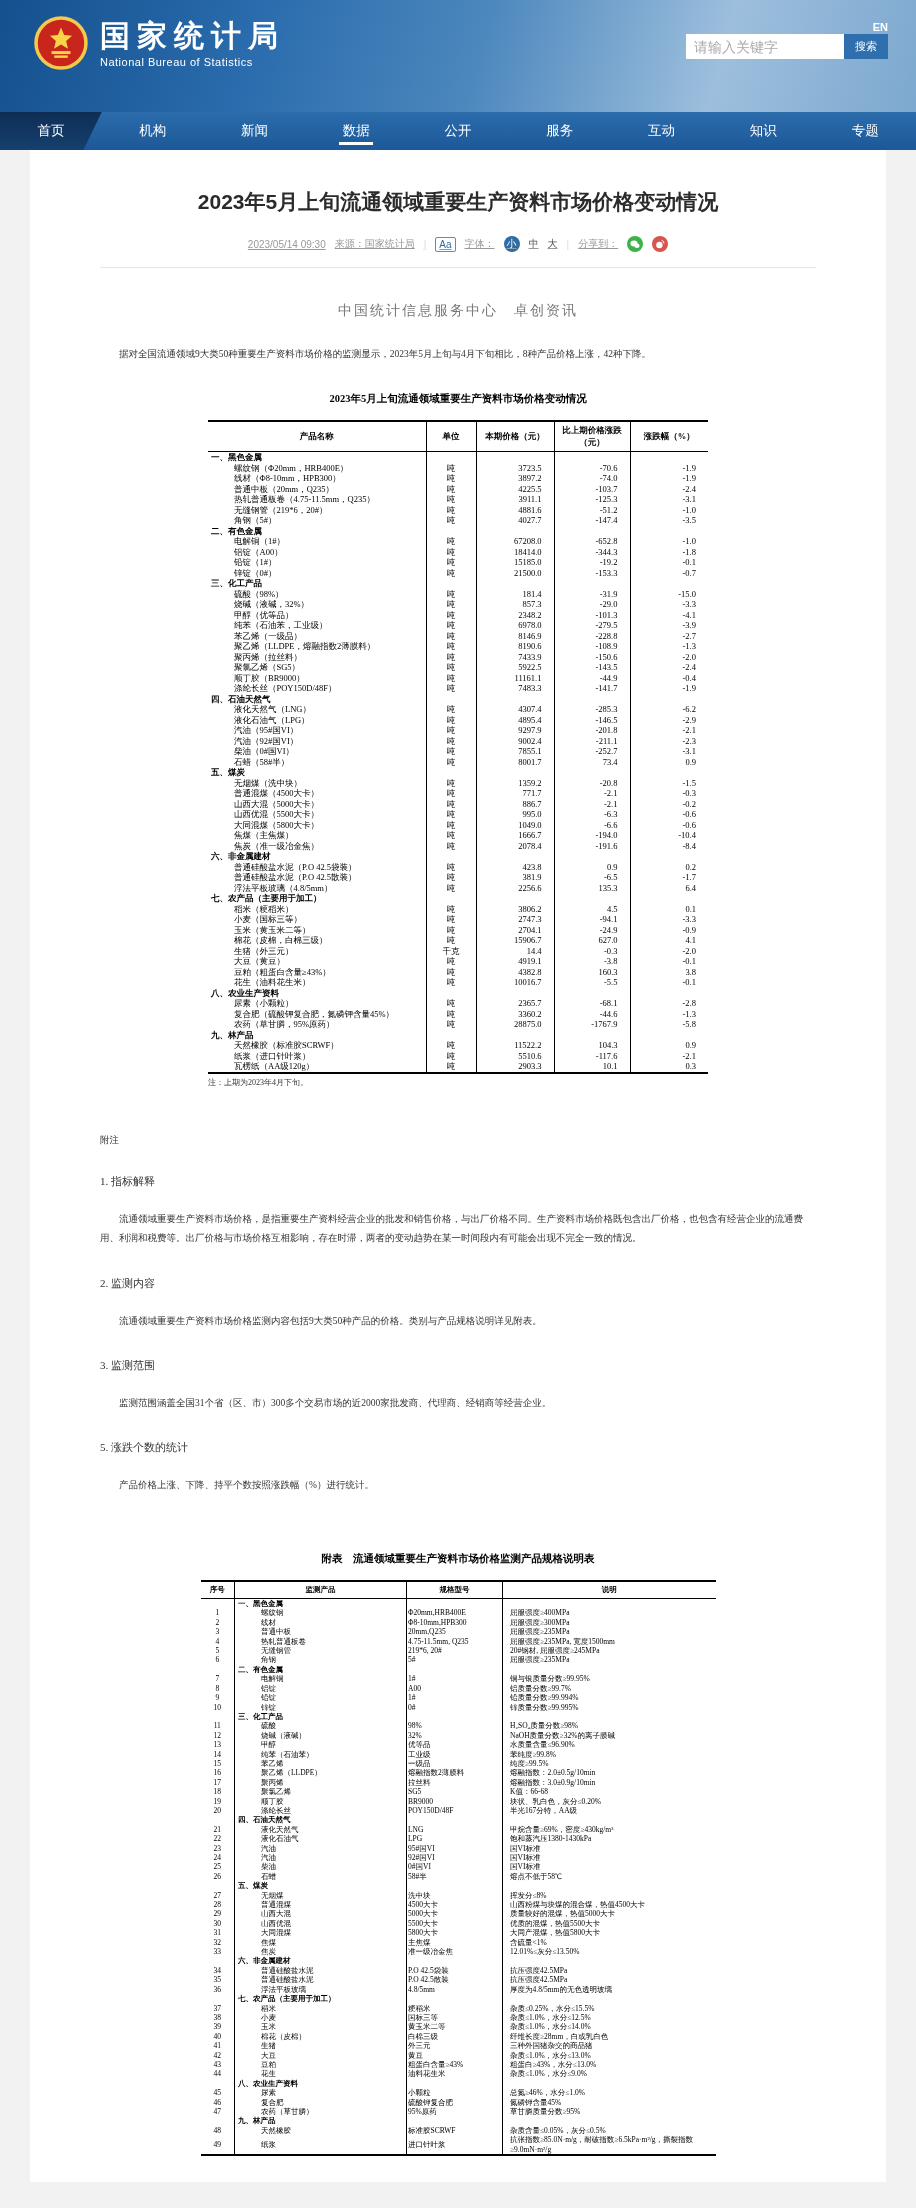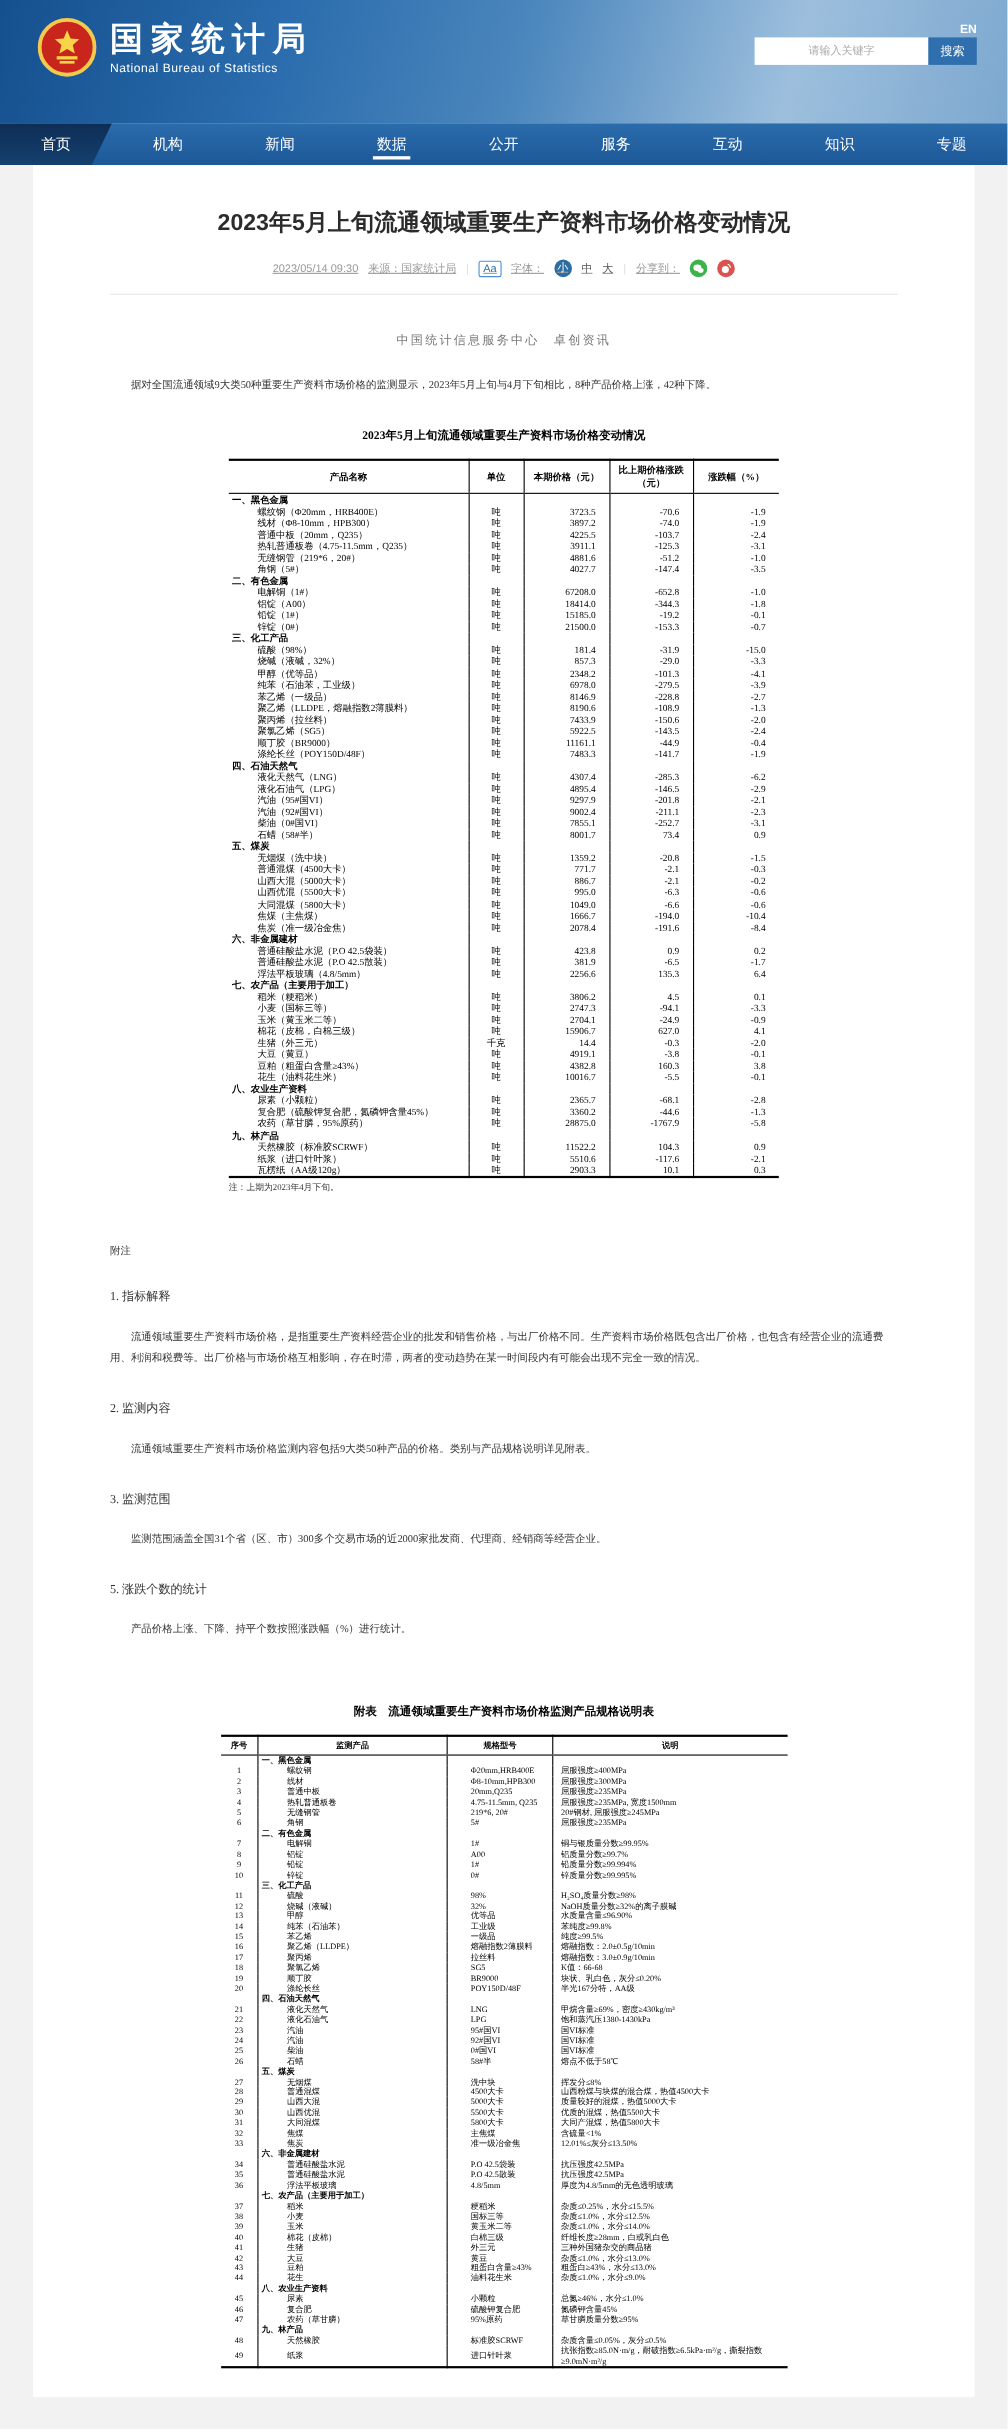--- a/index.html
+++ b/index.html
@@ -9,21 +9,21 @@
   .banner { position:relative; height:112px;
     background:linear-gradient(105deg,#15508e 0%,#2a6cad 28%,#4c87bd 52%,#9dbfdd 78%,#7da8cf 100%); }
   .logo { position:absolute; left:34px; top:16px; display:flex; align-items:center; gap:12px; cursor:pointer; }
   .logo-text-cn { color:#fff; font-size:30px; font-weight:bold; letter-spacing:7px; line-height:1.1; }
   .logo-text-en { color:#fff; font-size:11px; margin-top:4px; letter-spacing:0.5px; }
   .banner-right { position:absolute; right:28px; top:22px; text-align:right; }
   .icon-row { display:flex; justify-content:flex-end; align-items:center; gap:15px; margin-bottom:12px; }
   .h-icon { color:#fff; font-size:12px; line-height:12px; cursor:pointer; }
   .lang { color:#fff; font-size:11px; font-weight:bold; cursor:pointer; }
   .searchbar { display:flex; }
-  .searchbar input { width:158px; height:25px; border:none; padding:0 8px; font-size:10px; color:#333; background:#fff;text-align:center; }
+  .searchbar input { width:158px; height:25px; border:none; padding:0 8px; font-size:14px; color:#333; background:#fff; }
   .searchbar input::placeholder { color:#aaa; }
   .searchbar button { width:44px; height:25px; border:none; background:#2f6fad; color:#fff; font-size:11px; cursor:pointer; }
 
   
   .nav { height:38px; background:linear-gradient(#2b6cab,#1d5899); display:flex; align-items:stretch; }
   .nav-item { flex:1; display:flex; align-items:center; justify-content:center; color:#fff;
     font-size:13.5px; position:relative; cursor:pointer; text-decoration:none; }
   .nav-item.home { background:linear-gradient(#0e2d55,#15406f); clip-path:polygon(0 0,100% 0,82% 100%,0 100%); }
   .nav-item.active::after { content:""; position:absolute; bottom:5px; left:50%; transform:translateX(-50%);
     width:34px; height:3px; background:#fff; }
@@ -34,21 +34,21 @@
   .meta { display:flex; justify-content:center; align-items:center; gap:9px; font-size:10px; color:#999;text-decoration:underline; }
   .meta .sep { color:#ddd; }
   .aa-box { border:1px solid #4a90d9; color:#2e6da4; padding:1px 3px; border-radius:2px; font-size:10px; cursor:pointer; }
   .fs-small { width:16px; height:16px; border-radius:50%; background:#2e6da4; color:#fff; text-align:center; line-height:16px; font-size:10px; cursor:pointer; }
   .fs-plain { color:#555; cursor:pointer; }
   .share { width:16px; height:16px; border-radius:50%; display:inline-flex; align-items:center; justify-content:center; cursor:pointer; }
   .share.wechat { background:#3eb24a; }
   .share.weibo { background:#d9534f; }
   .meta-rule { border:none; border-top:1px solid #e6e6e6; margin-top:15px; }
 
-  .byline { text-align:center; color:#777; font-size:11px; letter-spacing:2px; margin-top:34px;
+  .byline { text-align:center; color:#777; font-size:14px; letter-spacing:2px; margin-top:34px;
     font-family:Liberation Sans, sans-serif; }
   .intro { font-family:"Liberation Serif", serif; font-size:9.5px; color:#333; text-indent:2em;
     margin-top:26px; line-height:1.7; }
 
   .tbl-title { text-align:center; font-family:"Liberation Serif", serif; font-size:10.5px; font-weight:bold;
     color:#000; margin-top:30px; }
 
   table { border-collapse:collapse; margin:14px auto 0; font-family:"Liberation Serif", serif; color:#000;
     border-top:2px solid #000; border-bottom:2px solid #000; }
   th { font-weight:bold; border-bottom:1px solid #000; padding:3px 2px; line-height:1.35; text-align:center; }
@@ -67,21 +67,21 @@
   .notes-head { margin-top:46px; font-family:"Liberation Serif", serif; font-size:9.5px; color:#333; font-weight:normal; }
   .note-title { margin-top:27px; font-family:Liberation Serif, serif; font-size:11px; color:#333; }
   .note-body { margin-top:21px; font-family:"Liberation Serif", serif; font-size:9.5px; color:#333;
     text-indent:2em; line-height:2.05; }
 
   .spec-table { width:515px; font-size:7.5px; }
   .spec-table td { line-height:9.4px; }
   .spec-table .s-no { text-align:center; width:34px; }
   .spec-table .s-prod { text-align:left; padding-left:26px; width:172px; }
   .spec-table tr.category .s-prod { padding-left:3px; font-weight:bold; }
-  .spec-table .s-spec { text-align:left; padding-left:21px; width:96px; }
+  .spec-table .s-spec { text-align:left; padding-left:1px; width:96px; }
   .spec-table .s-desc { text-align:left; padding-left:7px; }
 
   svg { display:block; }
 </style>
 </head>
 <body>
 
 <header class="banner">
   <div class="logo">
     <svg width="54" height="54" viewBox="0 0 40 40">

